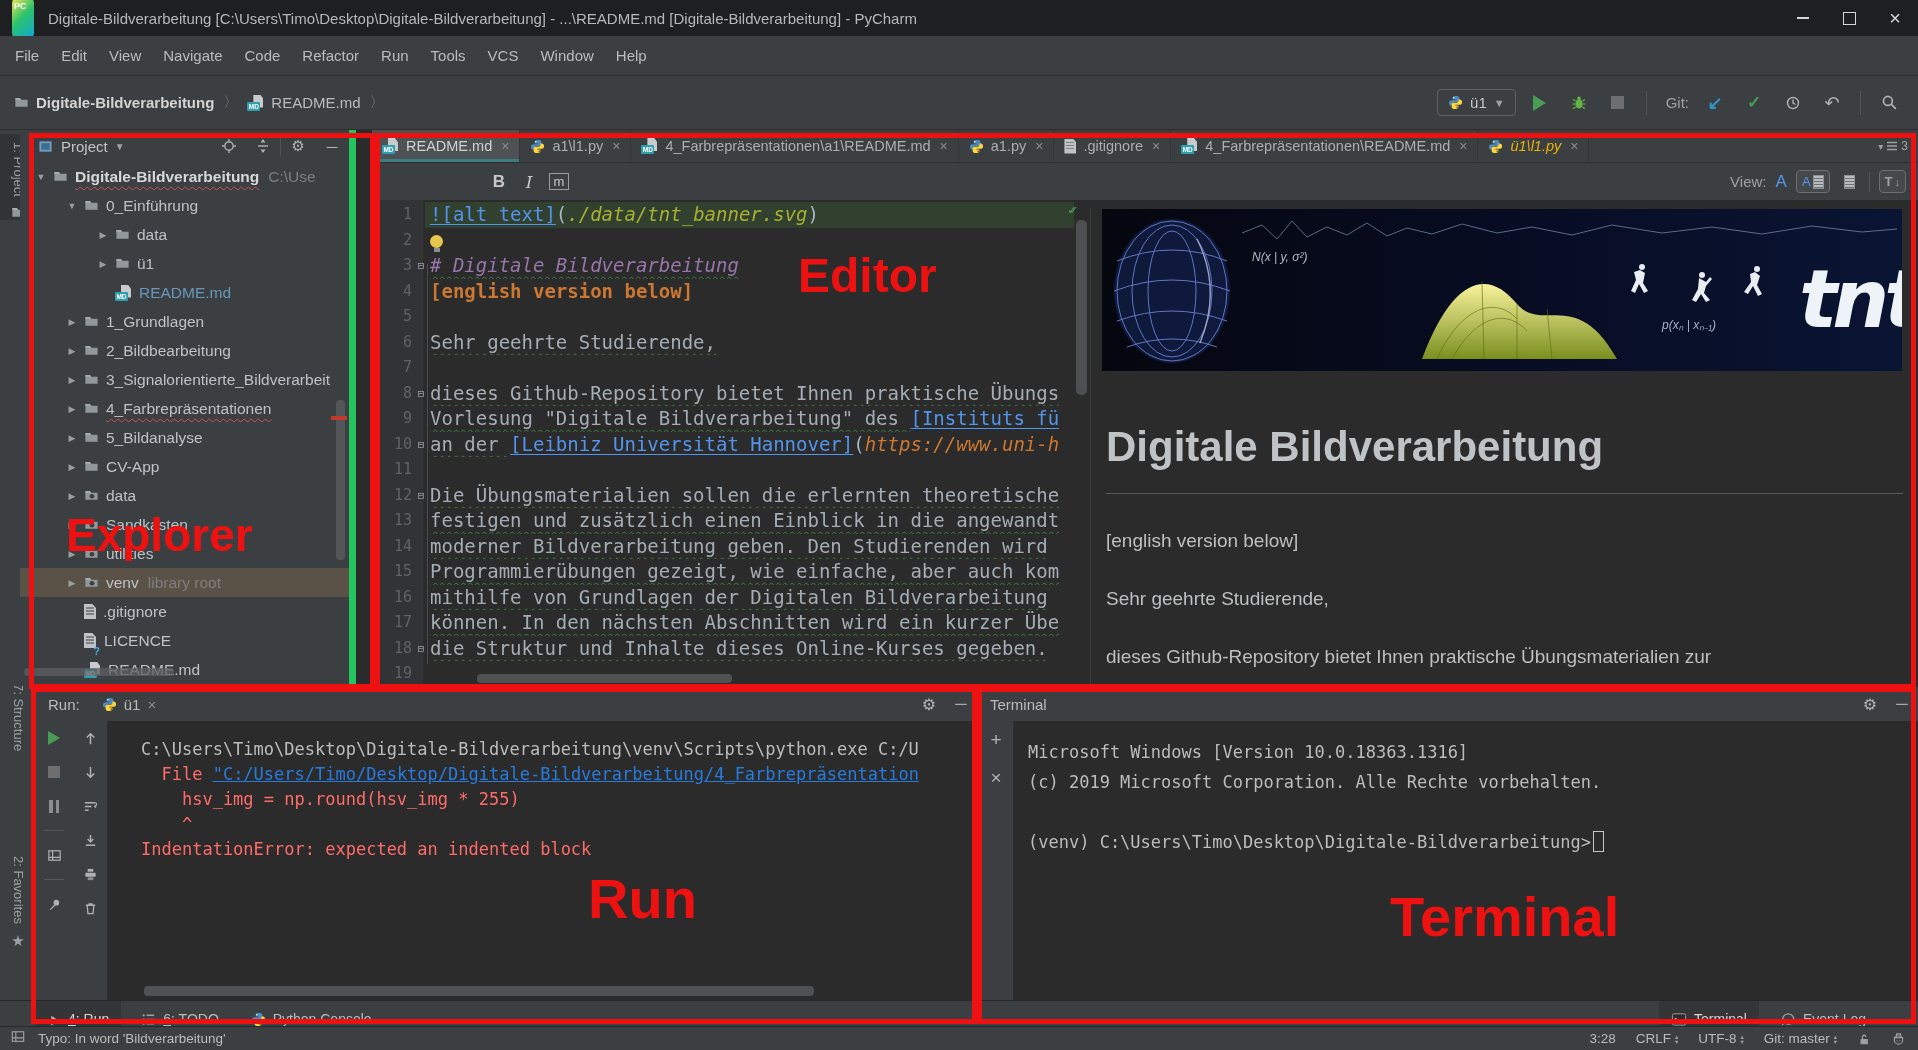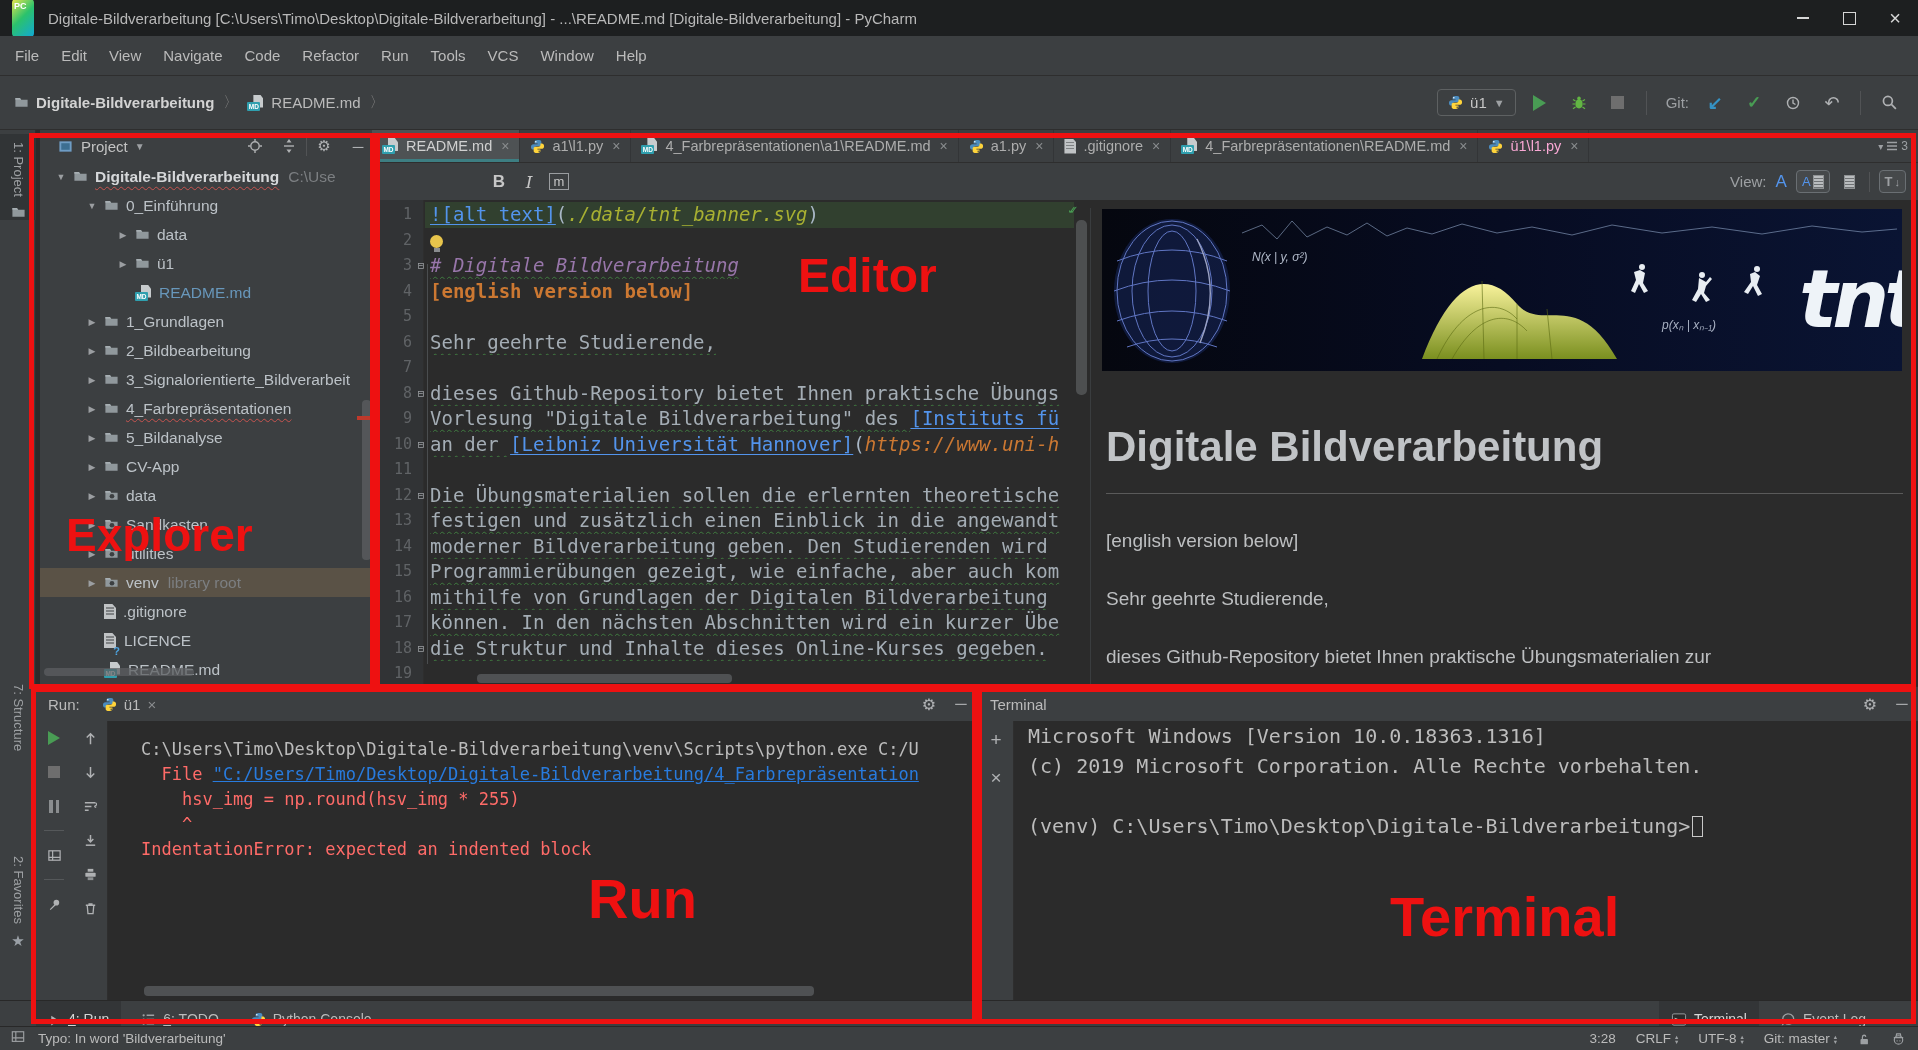--- a/index.html
+++ b/index.html
@@ -34,21 +34,21 @@
   .tbico{width:30px;height:26px;display:flex;align-items:center;justify-content:center;}
   .tbsep{width:1px;height:24px;background:#515355;margin:0 4px;}
   .gitlbl{color:#9da0a3;font-size:15px;margin:0 2px 0 6px;}
   
   .lstrip{left:0;top:130px;width:36px;height:896px;background:#3c3f41;border-right:1px solid #2e2e2e;box-sizing:border-box;}
   .vbtn{position:absolute;left:0;width:36px;display:flex;flex-direction:column;align-items:center;
         color:#9da0a3;font-size:13px;}
   .vbtn .vt{writing-mode:vertical-rl;white-space:nowrap;padding:8px 0;}
   .vbtn.active{background:#313436;}
   
-  .projpanel{left:40px;top:130px;width:336px;height:556px;background:#3c3f41;border-right:1px solid #22c55e;
+  .projpanel{left:20px;top:130px;width:336px;height:556px;background:#3c3f41;border-right:7px solid #22c55e;
              box-sizing:border-box;overflow:hidden;}
   .projhead{height:32px;display:flex;align-items:center;padding-left:18px;font-size:15px;color:#c3c3c3;}
   .projhead .ph-ic{margin-right:8px;}
   .projhead .spacer{flex:1;}
   .phbtn{width:34px;height:26px;display:flex;align-items:center;justify-content:center;color:#afb1b3;}
   .tree{position:relative;font-size:15.5px;}
   .trow{height:29px;display:flex;align-items:center;white-space:nowrap;color:#bcc2c7;}
   .trow.sel{background:#5a5246;}
   .trow .arr{width:24px;text-align:center;font-size:9px;color:#9b9ea1;flex:0 0 auto;}
   .trow .lbl{margin-left:7px;}
@@ -61,21 +61,21 @@
   .stripe-red{position:absolute;background:#c0392b;}
   
   .edarea{left:372px;top:130px;width:1546px;height:556px;background:#2b2b2b;overflow:hidden;}
   .tabbar{position:absolute;left:0;top:0;width:100%;height:33px;background:#3c3f41;border-bottom:1px solid #2e2e2e;
           box-sizing:border-box;display:flex;align-items:stretch;}
   .tab{display:flex;align-items:center;gap:7px;padding:0 10px;font-size:14.5px;color:#adadad;
        border-right:1px solid #333537;position:relative;}
   .tab.active{background:#4e5254;color:#d0d0d0;}
   .tab.active:after{content:"";position:absolute;left:0;right:0;bottom:0;height:3px;background:#3d7e82;}
   .tab .cl{color:#8a8d8f;font-size:14px;margin-left:2px;}
-  .tab.mod .tlbl{color:#f9a8d4;}
+  .tab.mod .tlbl{color:#eab308;font-style:italic;}
   .tabmore{margin-left:auto;display:flex;align-items:center;gap:3px;padding:0 10px;color:#9da0a3;font-size:12px;}
   .edtoolbar{position:absolute;left:0;top:33px;width:100%;height:37px;background:#3c3f41;display:flex;align-items:center;}
   .fmtbtn{width:30px;height:26px;display:flex;align-items:center;justify-content:center;color:#c7c7c7;font-size:17px;}
   .fmtbtn.bold{font-weight:700;}
   .fmtbtn.ital{font-family:"DejaVu Serif",serif;font-style:italic;}
   .fmtbtn.mbox span{border:1px solid #9a9da0;padding:0 4px;font-size:13px;line-height:15px;}
   .viewgrp{margin-left:auto;display:flex;align-items:center;gap:9px;margin-right:12px;font-size:15px;color:#9da0a3;}
   .viewA{color:#5394ec;font-size:17px;}
   .viewbtn{display:flex;align-items:center;gap:2px;padding:3px 5px;border-radius:4px;}
   .viewbtn.selbtn{border:1px solid #6a6f73;background:#46494b;}
@@ -130,21 +130,21 @@
            font-family:"DejaVu Sans Mono",monospace;font-size:17px;overflow:hidden;}
   .conline{height:25px;line-height:25px;white-space:pre;padding-left:33px;}
   .c-out{color:#bcbcbc;}
   .c-err{color:#ff6b68;}
   .c-errlink{color:#287bde;text-decoration:underline;}
   
   .termpanel{left:978px;top:686px;width:940px;height:314px;background:#2b2b2b;border-top:1px solid #2e2e2e;box-sizing:border-box;}
   .termgut{position:absolute;left:0;top:34px;bottom:0;width:36px;background:#3c3f41;border-right:1px solid #2e2e2e;box-sizing:border-box;}
   .gutbtn{width:36px;height:38px;display:flex;align-items:center;justify-content:center;color:#afb1b3;font-size:19px;}
   .termbody{position:absolute;left:36px;top:34px;right:0;bottom:0;font-family:"DejaVu Sans Mono",monospace;
-            font-size:20px;color:#bcbcbc;padding:0 0 0 14px;}
+            font-size:17px;color:#bcbcbc;padding:16px 0 0 14px;}
   .tline{height:30px;line-height:30px;white-space:pre;}
   .cursor{display:inline-block;width:9px;height:19px;border:1.5px solid #c8c8c8;vertical-align:-4px;margin-left:2px;}
   
   .bottombar{left:0;top:1000px;width:1918px;height:26px;background:#3c3f41;border-top:1px solid #282828;
              box-sizing:border-box;display:flex;align-items:center;font-size:14px;}
   .bwbtn{display:flex;align-items:flex-end;gap:7px;height:26px;padding:0 12px;color:#bbbbbb;}
   .bwbtn.active{background:#333537;color:#d6d6d6;}
   .bb-left{display:flex;margin-left:36px;gap:8px;}
   .bb-right{display:flex;margin-left:auto;margin-right:40px;gap:10px;}
   .bwbtn u{text-decoration:underline;}

